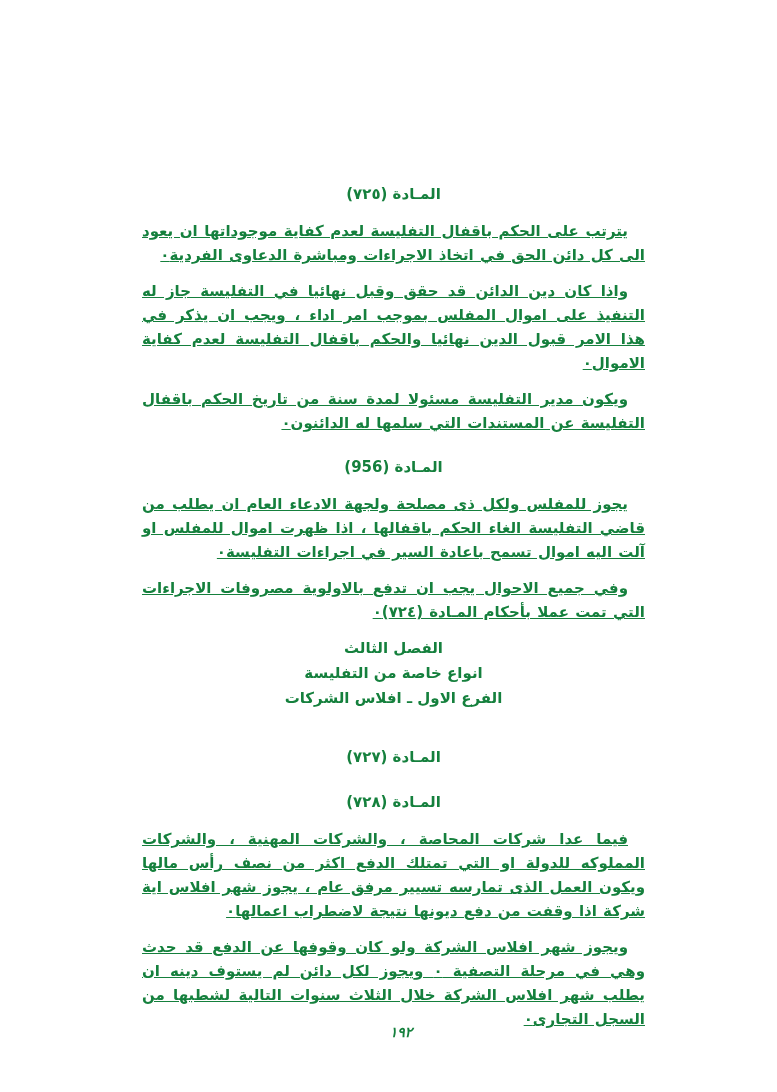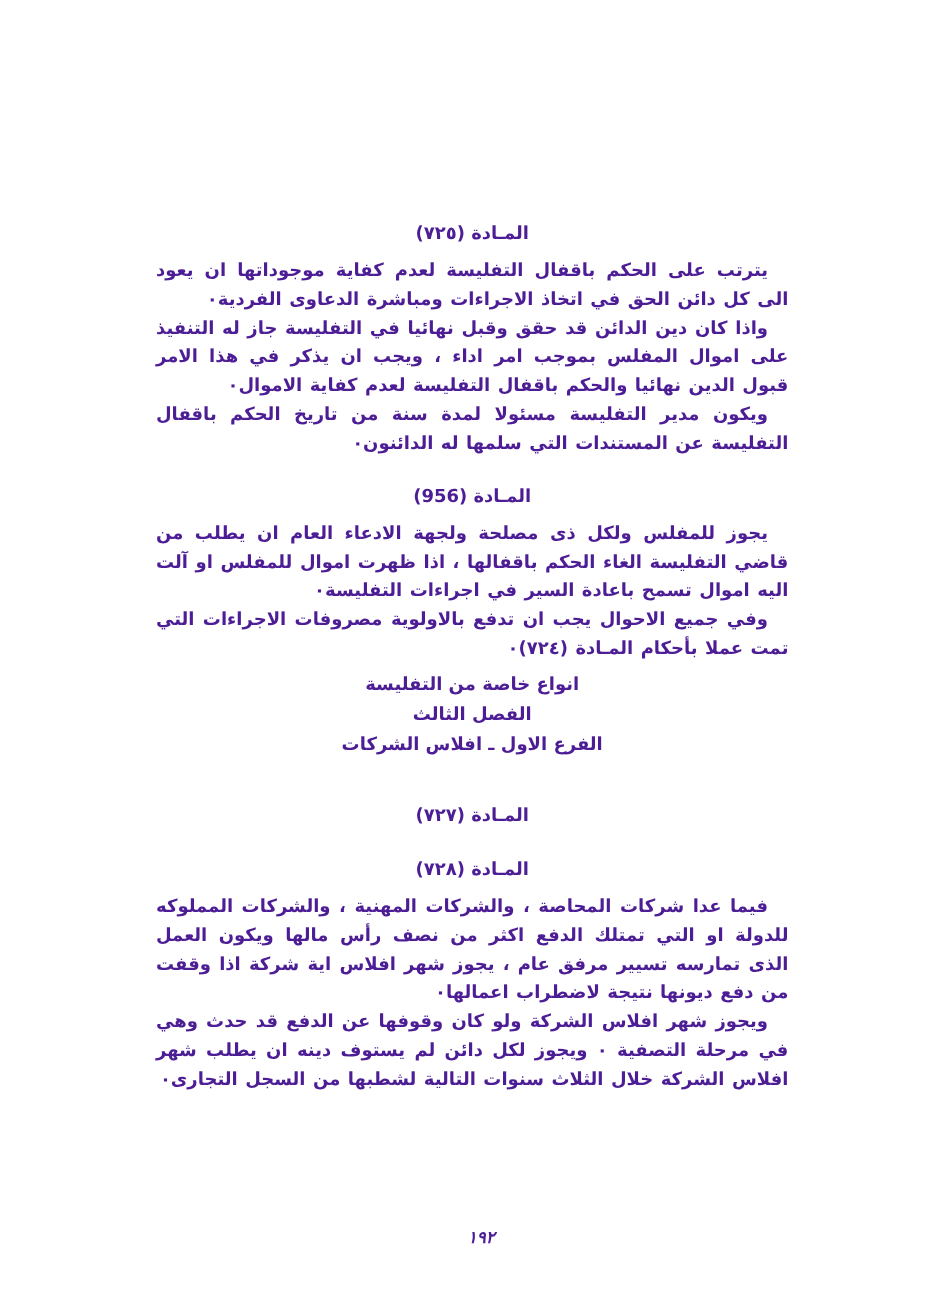--- a/index.html
+++ b/index.html
@@ -5,21 +5,21 @@
   html, body {
     margin: 0;
     padding: 0;
     background: #ffffff;
   }
   .page {
     position: relative;
     width: 752px;
     height: 1092px;
     background: #ffffff;
-    color: #4c1d95;
+    color: #15803d;
     font-family: "DejaVu Sans", sans-serif;
     overflow: hidden;
   }
   .content {
     position: absolute;
     top: 182px;
     right: 120px;
     left: 105px;
     direction: rtl;
   }
@@ -34,24 +34,25 @@
   .section-headings + .article .article-heading {
     margin-top: 20px;
   }
   .section-headings + .article .article-heading {
     margin-top: 34px;
   }
   .body-par {
     font-size: 15px;
     font-weight: bold;
     line-height: 24px;
-    margin: 0;
+    margin: 12px;
     text-align: justify;
     text-indent: 17px;
     word-spacing: 1px;
+    text-decoration: underline;
   }
   .section-headings {
     margin: 6px 0 0 0;
   }
   .section-line {
     font-size: 15px;
     font-weight: bold;
     line-height: 25px;
     text-align: center;
     margin: 0;
@@ -82,22 +83,22 @@
       <p class="body-par">ويكون مدير التفليسة مسئولا لمدة سنة من تاريخ الحكم باقفال التفليسة عن المستندات التي سلمها له الدائنون٠</p>
     </section>
 
     <section class="article">
       <h2 class="article-heading">المـادة (956)</h2>
       <p class="body-par">يجوز للمفلس ولكل ذى مصلحة ولجهة الادعاء العام ان يطلب من قاضي التفليسة الغاء الحكم باقفالها ، اذا ظهرت اموال للمفلس او آلت اليه اموال تسمح باعادة السير في اجراءات التفليسة٠</p>
       <p class="body-par">وفي جميع الاحوال يجب ان تدفع بالاولوية مصروفات الاجراءات التي تمت عملا بأحكام المـادة (٧٢٤)٠</p>
     </section>
 
     <div class="section-headings">
+      <p class="section-line">الفصل الثالث</p>
       <p class="section-line">انواع خاصة من التفليسة</p>
-      <p class="section-line">الفصل الثالث</p>
       <p class="section-line">الفرع الاول ـ افلاس الشركات</p>
     </div>
 
     <section class="article">
       <h2 class="article-heading">المـادة (٧٢٧)</h2>
     </section>
 
     <section class="article">
       <h2 class="article-heading">المـادة (٧٢٨)</h2>
       <p class="body-par">فيما عدا شركات المحاصة ، والشركات المهنية ، والشركات المملوكه للدولة او التي تمتلك الدفع اكثر من نصف رأس مالها ويكون العمل الذى تمارسه تسيير مرفق عام ، يجوز شهر افلاس اية شركة اذا وقفت من دفع ديونها نتيجة لاضطراب اعمالها٠</p>

